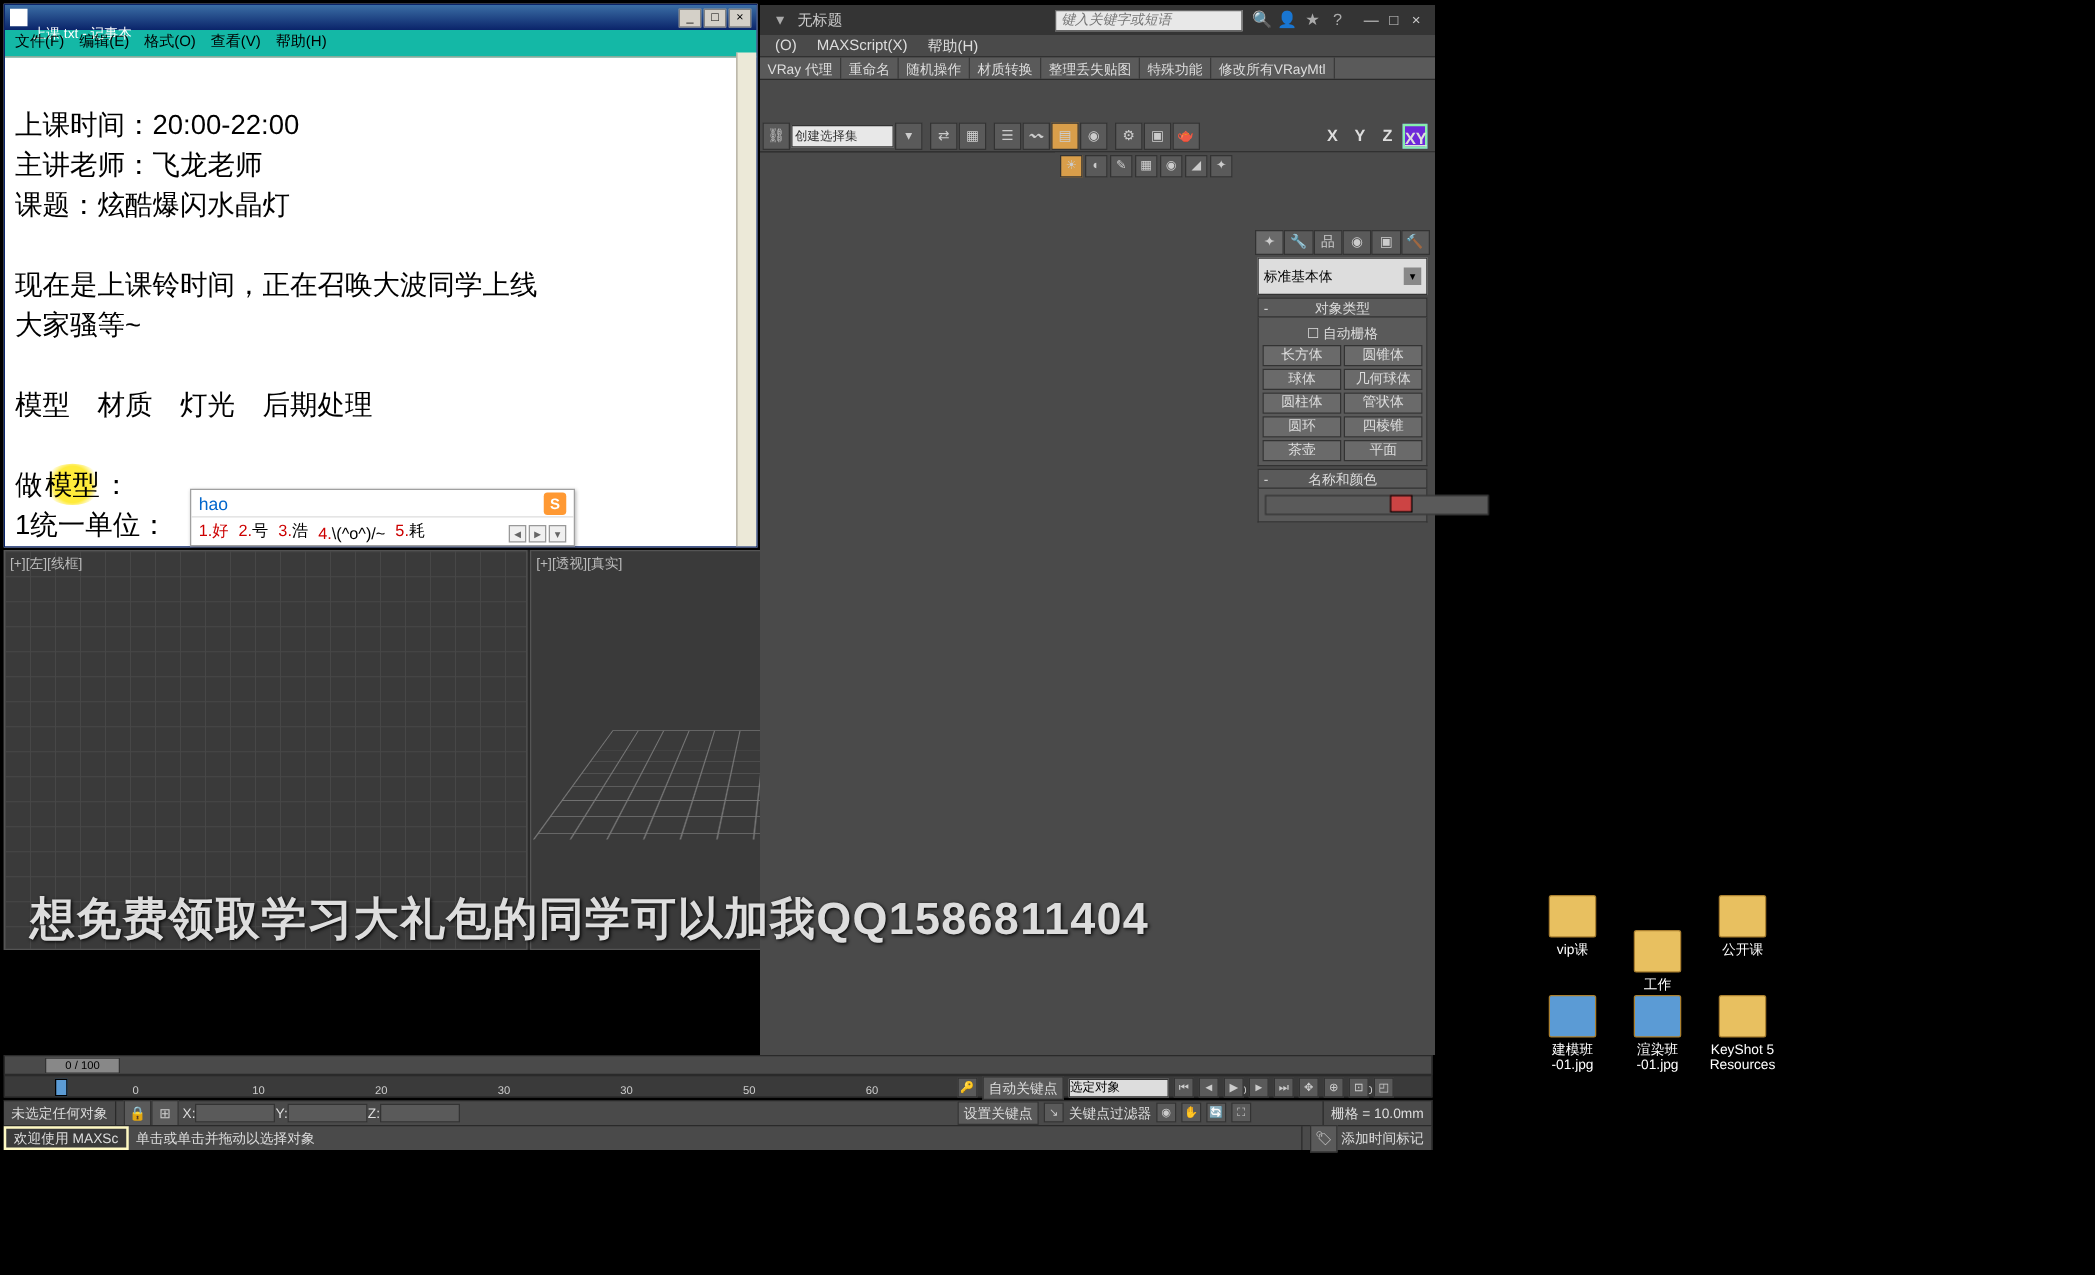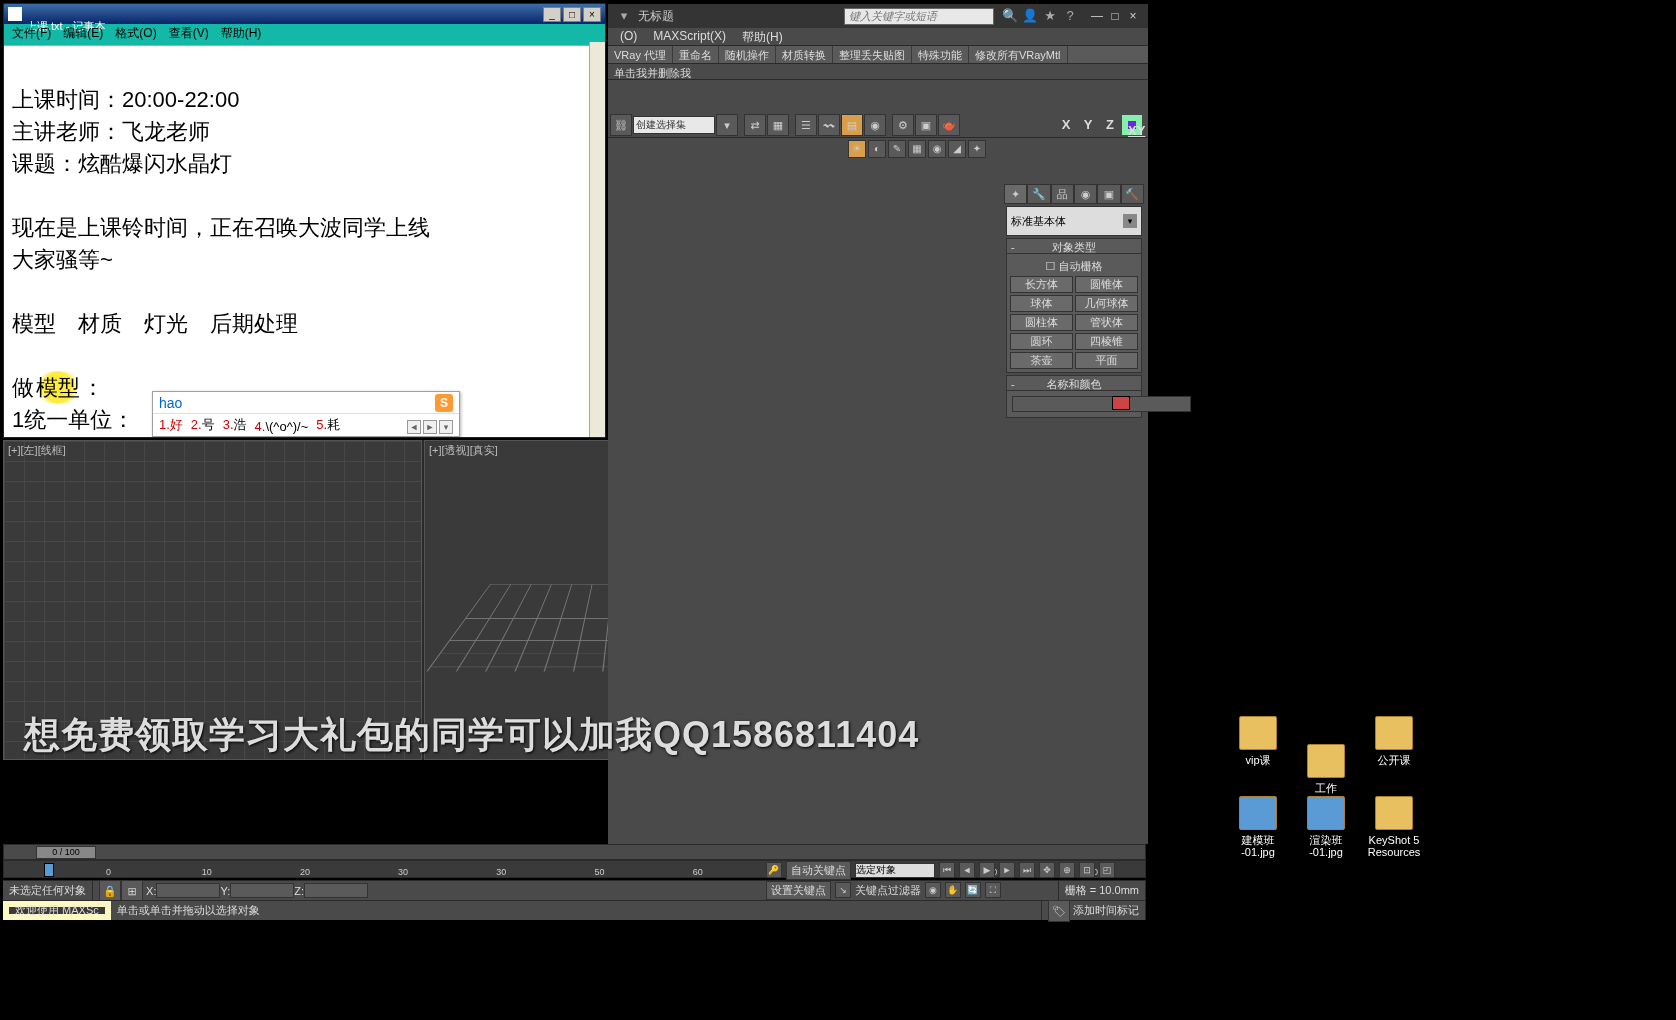--- a/index.html
+++ b/index.html
@@ -43,21 +43,21 @@
 .max-tabs { background: #5a5a5a; height: 18px; display: flex; color: #ddd; font-size: 11px; border-bottom:1px solid #2a2a2a;}
 .max-tabs span { padding: 2px 6px; border-right: 1px solid #3a3a3a; cursor:pointer;}
 .max-delete { background:#4a4a4a; color:#ddd; font-size:11px; padding:2px 6px; height:16px; border-bottom:1px solid #2a2a2a;}
 .max-toolbar { background: #4a4a4a; height: 26px; display: flex; align-items: center; padding: 2px; gap: 1px; border-bottom:1px solid #2a2a2a; margin-top:32px;}
 .tb-btn { width: 22px; height: 22px; background: #5a5a5a; border: 1px solid #333; color: #ccc; font-size: 11px; text-align: center; line-height: 20px; cursor:pointer;}
 .tb-btn.active { background: #d99e4a; }
 .tb-input { width: 82px; height: 18px; background: #e8e8e8; border: 1px solid #333; font-size: 10px; color:#333; padding:0 2px;}
 .tb-sep { width: 4px; }
 .xyz { margin-left: auto; display: flex; gap: 2px; padding-right:4px;}
 .xyz span { width: 20px; height: 20px; color: #ddd; font-size: 13px; text-align: center; line-height: 20px; font-weight:bold; cursor:pointer;}
-.xyz span.active { background: #6d28d9; border:6px solid #86efac;text-decoration:underline;}
+.xyz span.active { background: #6d28d9; border:2px solid #86efac;text-decoration:underline;}
 .max-toolbar2 { background: #4a4a4a; height: 22px; display:flex; align-items:center; padding:2px 4px; gap:2px; margin-left:236px;}
 .max-toolbar2 .tb-btn { width:18px; height:18px; line-height:16px; font-size:10px;}
 .max-toolbar2 .tb-btn.sun { background:#d99e4a;}
 
 
 .cmd-panel { position: absolute; right: 4px; top: 180px; width: 140px; background: #4a4a4a; }
 .cmd-tabs { display: flex; height: 20px; }
 .cmd-tab { flex: 1; background: #5a5a5a; border: 1px solid #333; color: #ccc; font-size: 11px; text-align: center; line-height: 18px; cursor:pointer;}
 .cmd-tab.active { background: #6a6a6a; }
 .cmd-drop { margin: 2px; height: 30px; background: #ddd; border: 1px solid #333; font-size: 11px; padding: 1px 4px; display:flex; align-items:center; color:#000;}
@@ -88,21 +88,21 @@
 .timeline { position: absolute; left: 3px; bottom: 160px; right: 530px; height: 16px; background: #4a4a4a; border:1px solid #2a2a2a;}
 .tl-slider { position:absolute; left:32px; top:1px; width:60px; height:13px; background:#888; border:1px solid #333; color:#000; font-size:9px; text-align:center; line-height:11px; cursor:pointer;}
 .track { position: absolute; left: 3px; bottom: 142px; right: 530px; height: 18px; background: #3a3a3a; display:flex; align-items:flex-end; border:1px solid #2a2a2a;}
 .track-marker { width:10px; height:14px; background:#5b9bd5; border:1px solid #000; margin-left:40px;}
 .ticks { flex:1; position:relative; height:100%;}
 .tick { position:absolute; bottom:0; font-size:9px; color:#ccc; transform:translateX(-50%);}
 .status { position: absolute; left: 3px; bottom: 120px; right: 530px; height: 20px; background: #4a4a4a; display: flex; align-items: flex-end; color: #ddd; font-size: 11px; border-top:1px solid #2a2a2a;}
 .status-cell { padding: 0 6px; border-right: 1px solid #2a2a2a; height:100%; display:flex; align-items:center;}
 .status-cell input { width:64px; background:#5a5a5a; border:1px solid #333; color:#ddd; height:15px; font-size:10px;}
 .status2 { position:absolute; left:3px; bottom:100px; right:530px; height:20px; background:#4a4a4a; display:flex; align-items:center; color:#ddd; font-size:11px; border-top:1px solid #2a2a2a;}
-.welcome { background:#3a3a3a; padding:2px 6px; border:6px solid #fef9c3;}
+.welcome { background:#3a3a3a; padding:2px 6px; border:2px solid #fef9c3;}
 
 
 .desktop-icon { position: absolute; width: 64px; text-align: center; color: #fff; font-size: 11px; cursor:pointer;}
 .desktop-icon .ico { width: 38px; height: 34px; margin: 0 auto 4px; background: #e8c060; border: 1px solid #aa8030; border-radius:2px;}
 .desktop-icon .ico.img { background:#5b9bd5;}
 .desktop-icon .lbl { text-shadow: 1px 1px 2px #000; line-height:12px;}
 
 
 .overlay-text { position: absolute; left: 24px; bottom: 260px; color: #ddd; font-size: 36px; font-weight: bold; text-shadow: 1px 1px 3px #000; letter-spacing:1px;}
 
@@ -203,21 +203,20 @@
   </div>
   <div class="max-tabs">
     <span>VRay 代理</span>
     <span>重命名</span>
     <span>随机操作</span>
     <span>材质转换</span>
     <span>整理丢失贴图</span>
     <span>特殊功能</span>
     <span>修改所有VRayMtl</span>
   </div>
-  <div class="max-delete">单击我并删除我</div>
 
   <div class="max-toolbar">
     <span class="tb-btn">⛓</span>
     <input class="tb-input" value="创建选择集" style="">
     <span class="tb-btn">▾</span>
     <span class="tb-sep"></span>
     <span class="tb-btn">⇄</span>
     <span class="tb-btn">▦</span>
     <span class="tb-sep"></span>
     <span class="tb-btn">☰</span>

